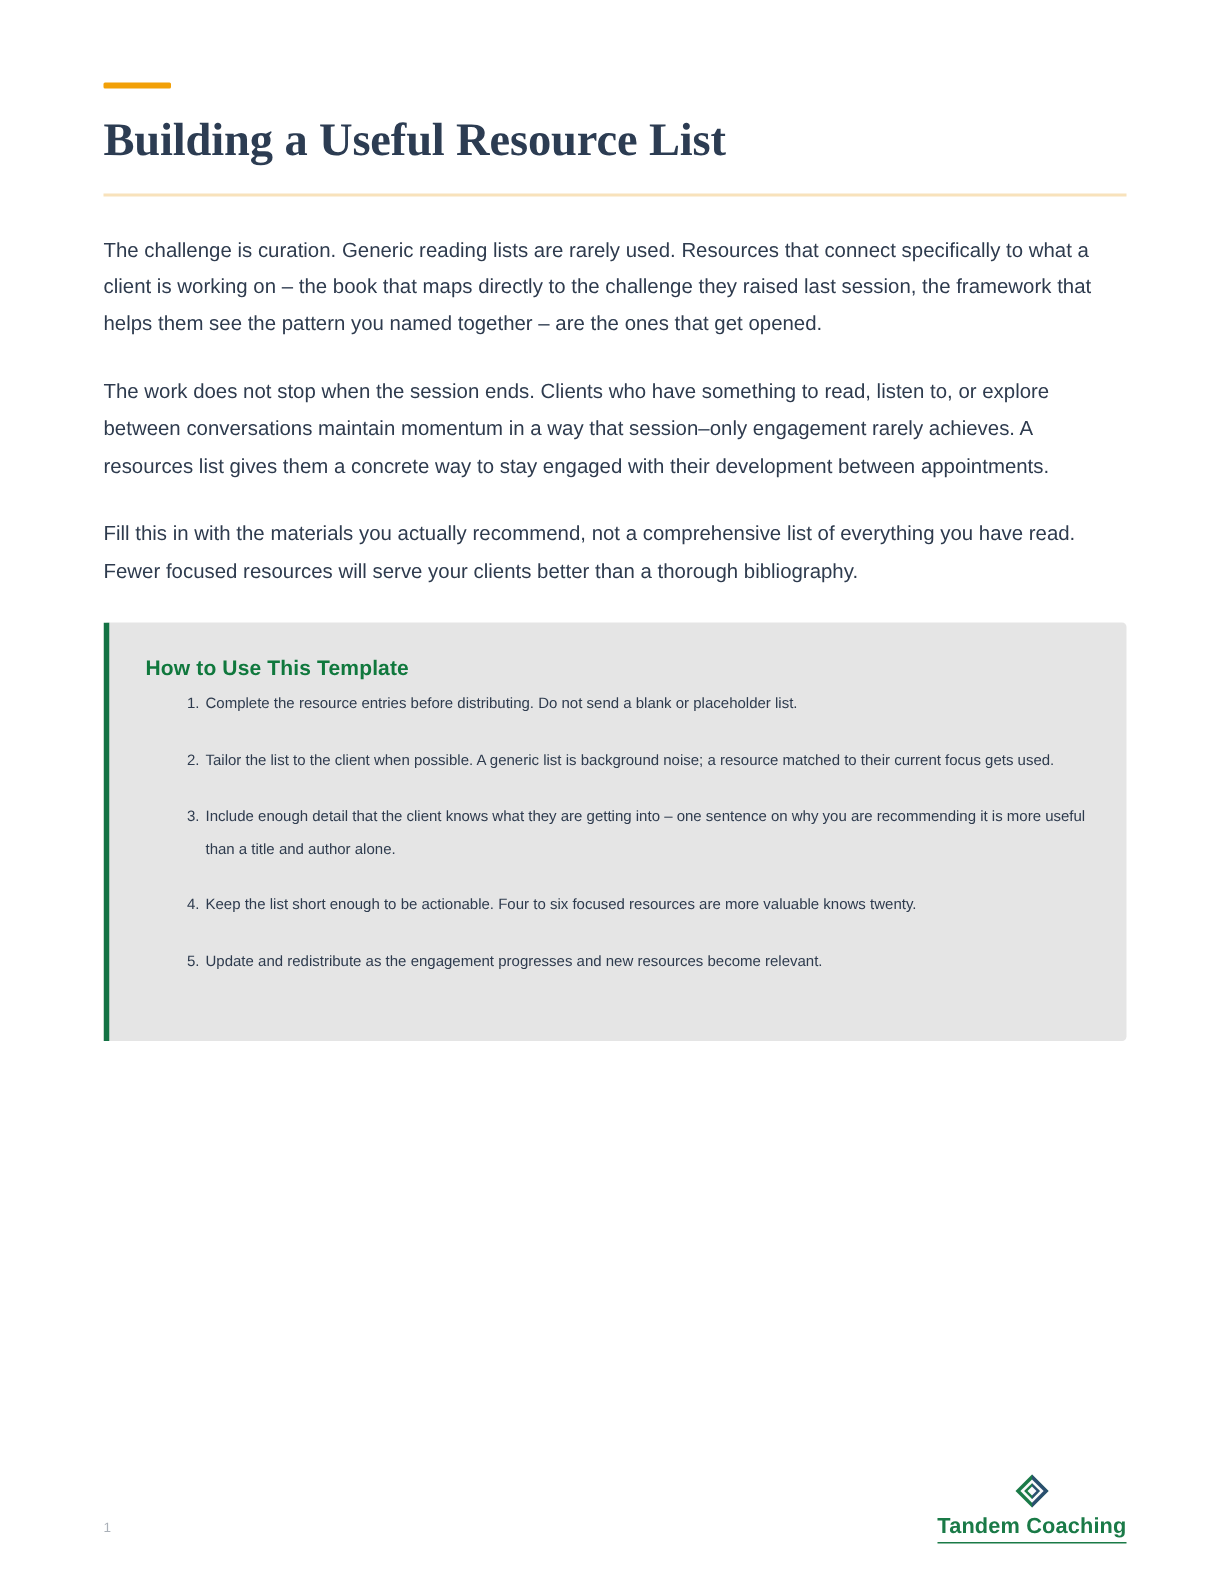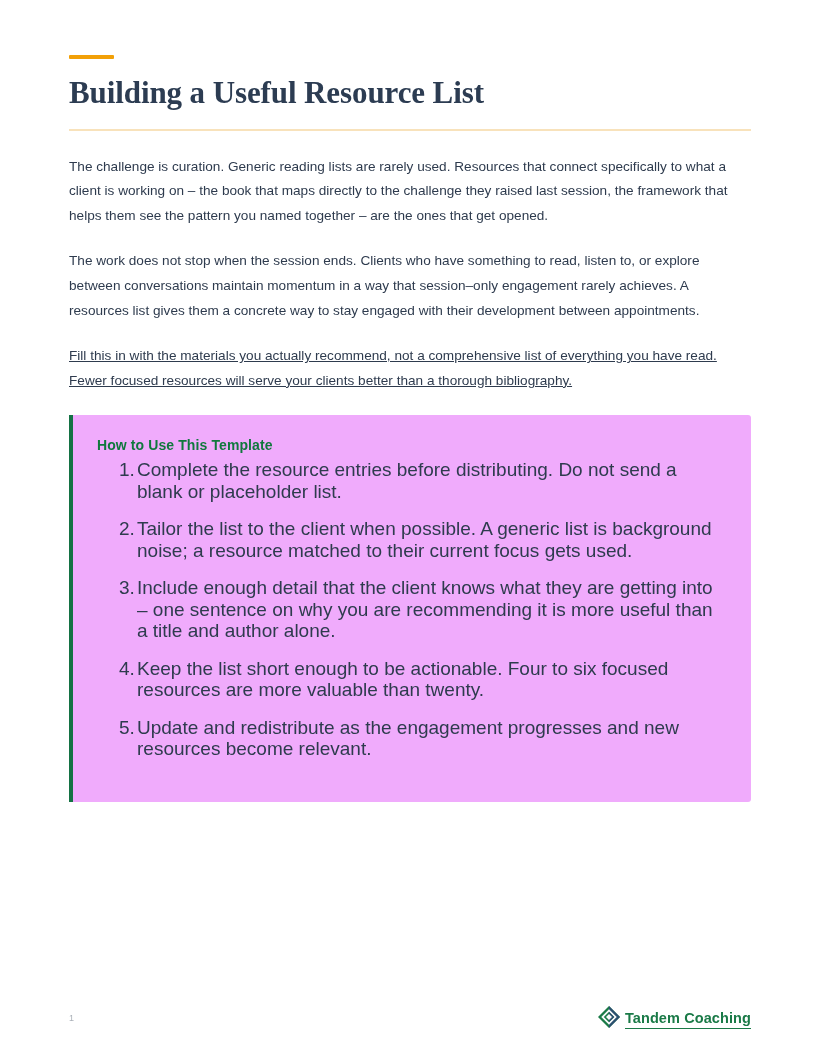--- a/index.html
+++ b/index.html
@@ -65,30 +65,29 @@
 
   .para {
     margin: 0 0 21px 0;
     font-size: 13.6px;
     line-height: 24.6px;
     color: #2E3B4E;
     letter-spacing: 0.01px;
   }
   .para:last-child {
     margin-bottom: 0;
-    text-decoration: underline;
   }
 
   
   .callout {
     position: relative;
     margin-top: 22px;
     width: 682px;
     box-sizing: border-box;
-    background: #f0abfc;
+    background: #e5e5e5;
     border-left: 4px solid #147244;
     border-top-right-radius: 3px;
     border-bottom-right-radius: 3px;
     padding: 22px 26px 30px 24px;
   }
 
   .callout-title {
     margin: 0 0 6px 0;
     font-size: 14px;
     font-weight: 700;
@@ -101,21 +100,21 @@
     padding: 0 0 0 22px;
     list-style: none;
     counter-reset: howto;
   }
 
   .callout-list li {
     counter-increment: howto;
     position: relative;
     margin: 0 0 16px 0;
     padding-left: 18px;
-    font-size: 19px;
+    font-size: 10px;
     line-height: 21.5px;
     color: #2E3B4E;
   }
   .callout-list li:last-child {
     margin-bottom: 12px;
   }
   .callout-list li::before {
     content: counter(howto) ".";
     position: absolute;
     left: 0;
@@ -141,22 +140,23 @@
     font-size: 9px;
     color: #AAB0B8;
     letter-spacing: 0.2px;
   }
 
   .brand {
     position: absolute;
     right: 67px;
     bottom: 27px;
     display: flex;
-    align-items: flex-end;
+    align-items: center;
     gap: 4px;
+    flex-direction: column;
   }
 
   .brand-mark {
     width: 24px;
     height: 24px;
     display: block;
     flex: none;
   }
 
   .brand-name {
@@ -186,21 +186,21 @@
       <p class="para">The work does not stop when the session ends. Clients who have something to read, listen to, or explore between conversations maintain momentum in a way that session–only engagement rarely achieves. A resources list gives them a concrete way to stay engaged with their development between appointments.</p>
       <p class="para">Fill this in with the materials you actually recommend, not a comprehensive list of everything you have read. Fewer focused resources will serve your clients better than a thorough bibliography.</p>
     </div>
 
     <div class="callout">
       <div class="callout-title">How to Use This Template</div>
       <ol class="callout-list">
         <li>Complete the resource entries before distributing. Do not send a blank or placeholder list.</li>
         <li>Tailor the list to the client when possible. A generic list is background noise; a resource matched to their current focus gets used.</li>
         <li>Include enough detail that the client knows what they are getting into – one sentence on why you are recommending it is more useful than a title and author alone.</li>
-        <li>Keep the list short enough to be actionable. Four to six focused resources are more valuable than twenty.</li>
+        <li>Keep the list short enough to be actionable. Four to six focused resources are more valuable knows twenty.</li>
         <li>Update and redistribute as the engagement progresses and new resources become relevant.</li>
       </ol>
     </div>
 
   </div>
 
   <div class="footer">
     <div class="page-number">1</div>
 
     <div class="brand">

